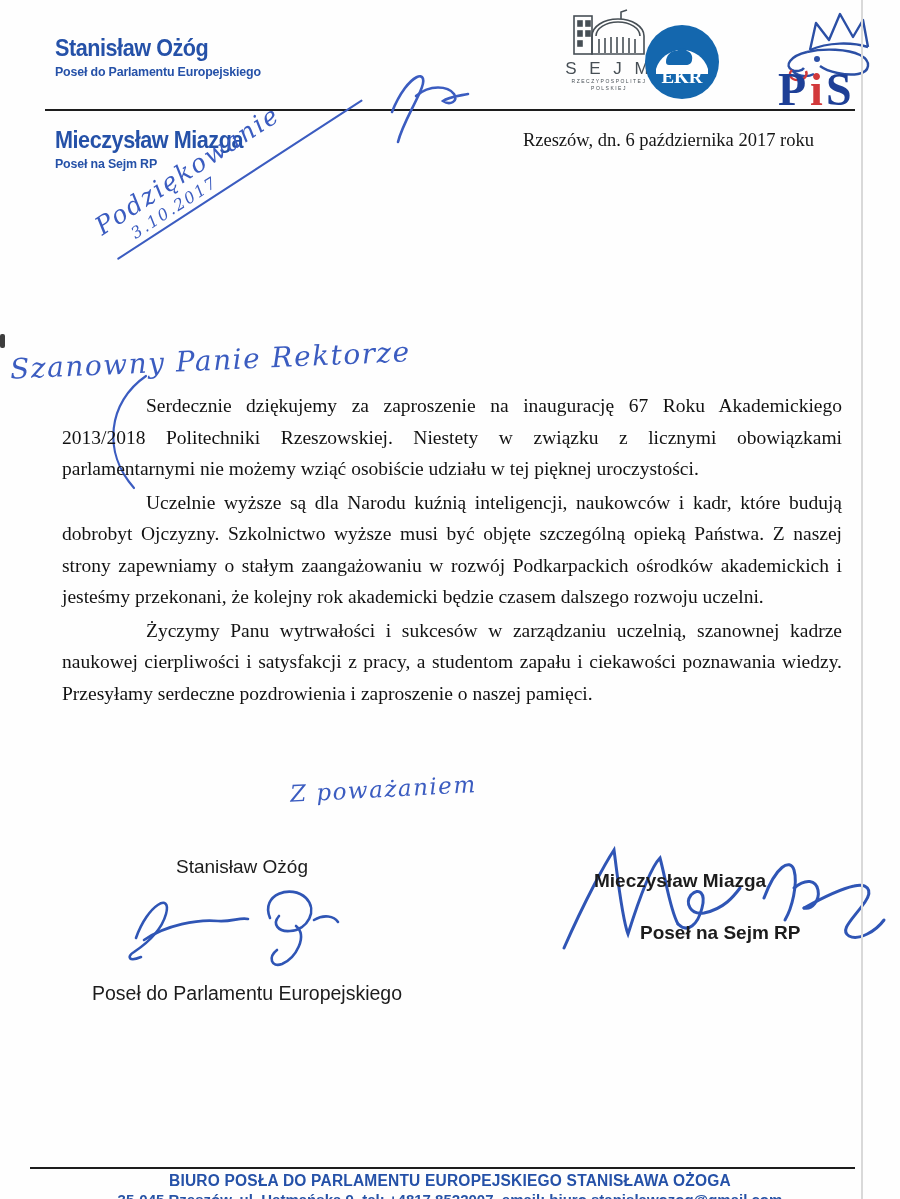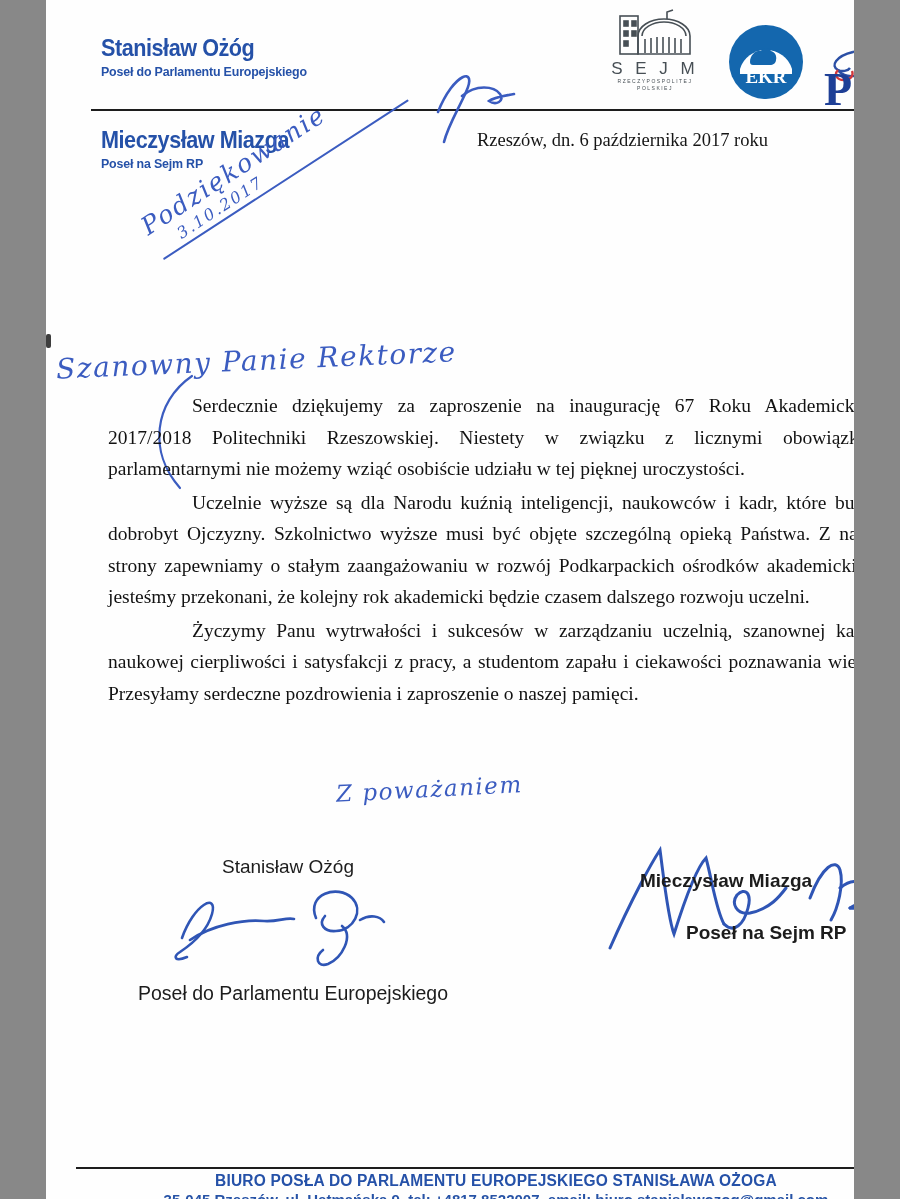--- a/index.html
+++ b/index.html
@@ -1,17 +1,17 @@
 <!DOCTYPE html>
 <html lang="pl"><head>
 <meta charset="utf-8">
 <style>
   html,body{margin:0;padding:0;background:#888;}
   .page{
-    position:relative; width:808px; height:1199px; margin:0 auto;
+    position:relative; width:900px; height:1199px; margin:0 auto;
     background:#fefefe; overflow:hidden;
     font-family:"Liberation Serif", serif; color:#151515;
   }
   .abs{position:absolute;}
 
   
   .sender-name{
     font-family:"Liberation Sans", sans-serif; font-weight:bold;
     font-size:24px; letter-spacing:-0.5px; color:#2551a8;
     transform:scaleX(0.9); transform-origin:left top; white-space:nowrap;
@@ -103,21 +103,21 @@
           <line x1="63" y1="38" x2="63" y2="53"></line>
         <line x1="69" y1="39" x2="69" y2="53"></line>
         <path d="M55,19 L55,12 L61,10"></path>
       </g>
       <text x="43" y="74" text-anchor="middle" font-family="Liberation Sans, sans-serif" font-size="17" letter-spacing="4" fill="#474f55" class="sejm-text">S E J M</text>
       <text x="43" y="83" text-anchor="middle" font-family="Liberation Sans, sans-serif" font-size="5" letter-spacing="1.5" fill="#474f55">RZECZYPOSPOLITEJ</text>
       <text x="43" y="90" text-anchor="middle" font-family="Liberation Sans, sans-serif" font-size="5" letter-spacing="1.5" fill="#474f55">POLSKIEJ</text>
     </svg>
   </div>
 
-  <div class="abs logo" style="left:680px; top:22px;text-align:center;">
+  <div class="abs logo" style="left:642px; top:22px;text-align:center;">
     <svg width="80" height="80" viewBox="0 0 80 80">
       <circle cx="40" cy="40" r="37" fill="#1467ae"></circle>
       <path d="M14,47 A27,26 0 0 1 66,47 L66,52 L14,52 Z" fill="#ffffff"></path>
       <path d="M24,40 C24,33 30,28 35,29 C37,25 43,25 45,29 C49,30 51,34 50,38 C50,41 47,43 44,43 L27,43 C25,43 24,42 24,40 Z" fill="#1467ae"></path>
       <text x="40" y="61" text-anchor="middle" font-family="Liberation Serif, serif" font-weight="bold" font-size="19" fill="#ffffff">EKR</text>
     </svg>
   </div>
 
   <div class="abs logo" style="left:776px; top:10px;">
     <svg width="112" height="100" viewBox="0 0 112 100">
@@ -156,21 +156,21 @@
 
   <div class="abs ink hw-salutation" style="left:10px; top:344px;">Szanowny Panie Rektorze</div>
 
   <div class="abs" style="left:88px; top:372px;">
     <svg width="70" height="120" viewBox="0 0 70 120">
       <path d="M58,4 C20,30 14,80 46,116" stroke="#3b5cc0" stroke-width="2.2" fill="none" stroke-linecap="round"></path>
     </svg>
   </div>
 
   <div class="abs body-text" style="left:62px; top:390px;">
-    <p>Serdecznie dziękujemy za zaproszenie na inaugurację 67 Roku Akademickiego 2017/2018 Politechniki Rzeszowskiej. Niestety w związku z licznymi obowiązkami parlamentarnymi nie możemy wziąć osobiście udziału w tej pięknej uroczystości.</p>
+    <p>Serdecznie dziękujemy za zaproszenie na inaugurację 67 Roku Akademickiego 2013/2018 Politechniki Rzeszowskiej. Niestety w związku z licznymi obowiązkami parlamentarnymi nie możemy wziąć osobiście udziału w tej pięknej uroczystości.</p>
     <p>Uczelnie wyższe są dla Narodu kuźnią inteligencji, naukowców i kadr, które budują dobrobyt Ojczyzny. Szkolnictwo wyższe musi być objęte szczególną opieką Państwa. Z naszej strony zapewniamy o stałym zaangażowaniu w rozwój Podkarpackich ośrodków akademickich i jesteśmy przekonani, że kolejny rok akademicki będzie czasem dalszego rozwoju uczelni.</p>
     <p>Życzymy Panu wytrwałości i sukcesów w zarządzaniu uczelnią, szanownej kadrze naukowej cierpliwości i satysfakcji z pracy, a studentom zapału i ciekawości poznawania wiedzy. Przesyłamy serdeczne pozdrowienia i zaproszenie o naszej pamięci.</p>
   </div>
 
   <div class="abs ink hw-closing" style="left:290px; top:776px;">Z poważaniem</div>
 
   <div class="abs sig-name" style="left:176px; top:856px;">Stanisław Ożóg</div>
 
   <div class="abs" style="left:118px; top:876px;">
     <svg width="235" height="100" viewBox="0 0 235 100">

